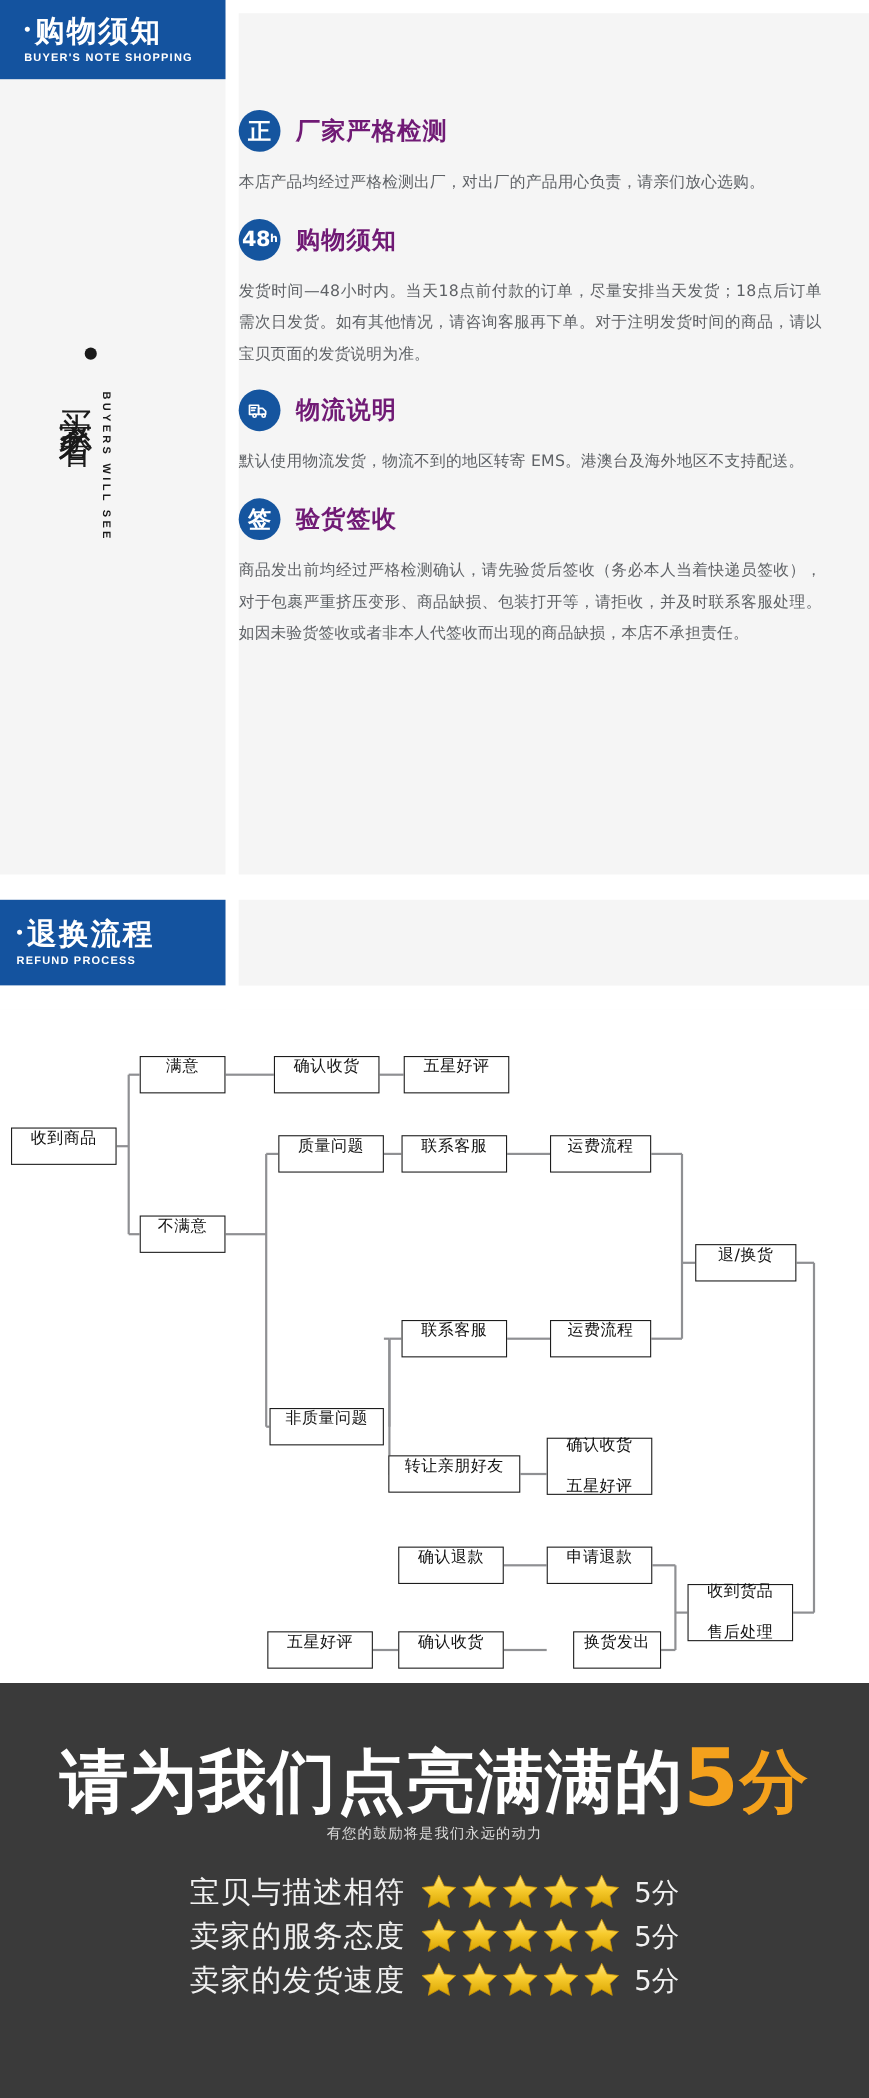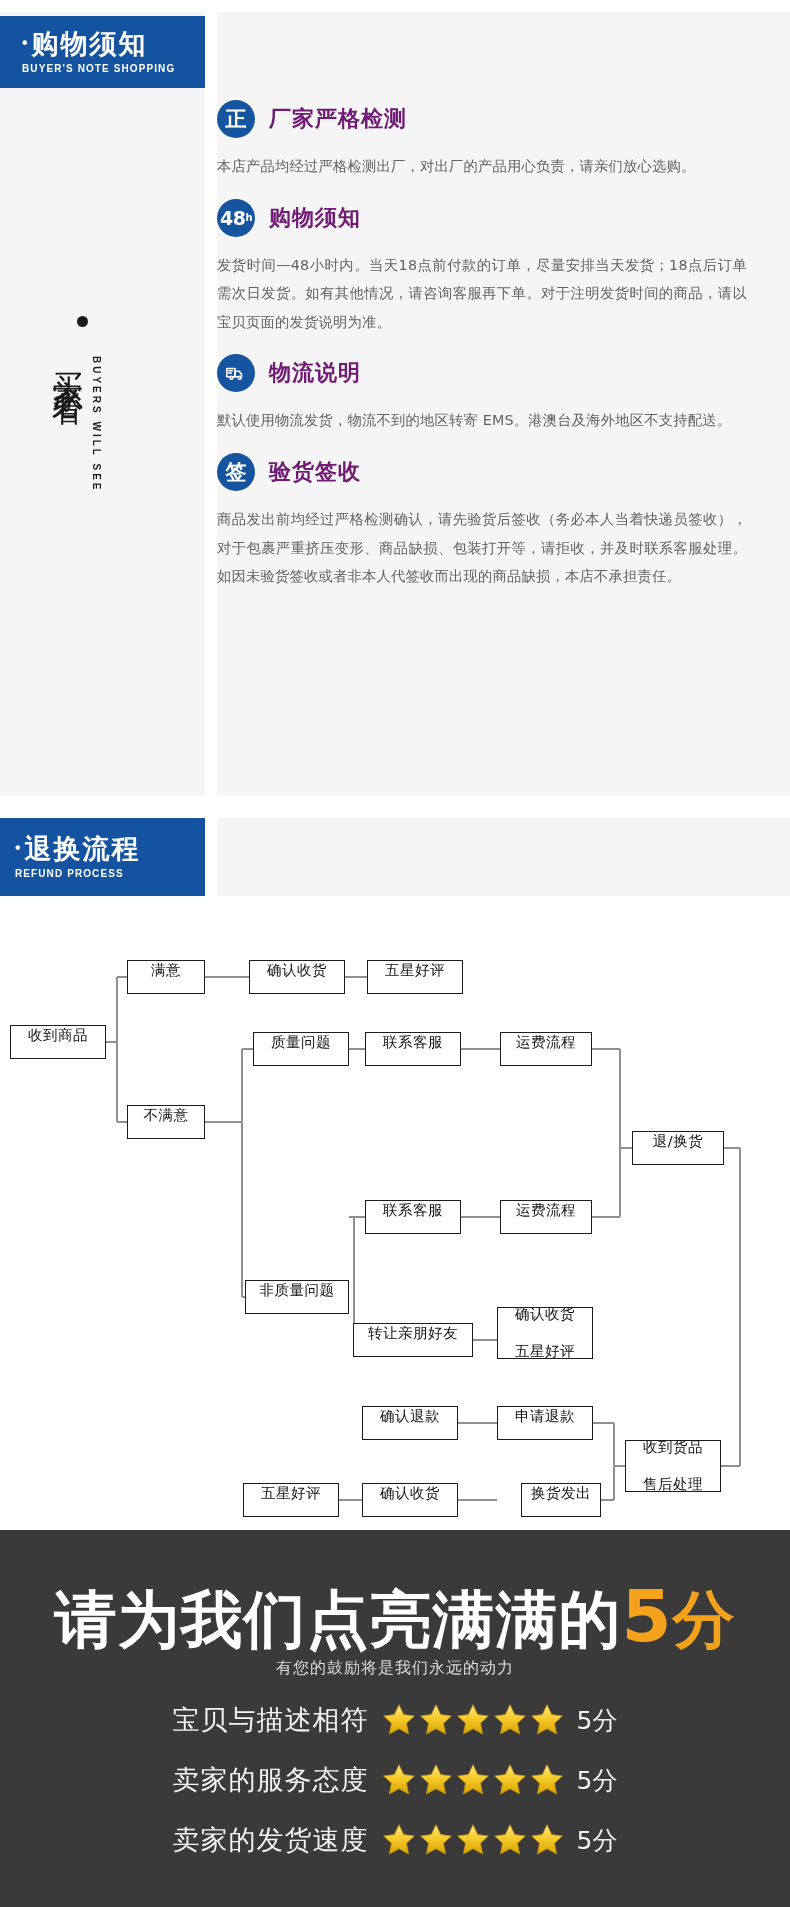--- a/index.html
+++ b/index.html
@@ -29,21 +29,21 @@
   }
   .banner {
     position: absolute;
     background: #14539f;
     color: #ffffff;
     display: flex;
     flex-direction: column;
     justify-content: center;
     padding-left: 22px;
   }
-  .banner-1 { left: 0; top: 16px; width: 205px; height: 72px; }
+  .banner-1 { left: 0; top: 0; width: 205px; height: 72px; }
   .banner-2 { left: 0; top: 818px; width: 205px; height: 78px; padding-left: 15px; }
   .banner-cn {
     font-size: 27px;
     font-weight: 700;
     letter-spacing: 2px;
     line-height: 1.1;
     white-space: nowrap;
   }
   .banner-cn .dot {
     font-size: 16px;
@@ -203,31 +203,31 @@
     font-family: "DejaVu Sans", sans-serif;
   }
   .rate-h1 .hl { color: #f4a11c; }
   .rate-h1 .big5 { font-size: 72px; }
   .rate-sub {
     position: absolute;
     left: 0; top: 128px;
     width: 790px;
     text-align: center;
     color: #dcdcdc;
-    font-size: 16px;
+    font-size: 13px;
     letter-spacing: 1px;
     font-family: "DejaVu Sans", sans-serif;
   }
   .rate-rows {
     position: absolute;
     left: 0; top: 172px;
     width: 790px;
     display: flex;
     flex-direction: column;
-    gap: 24px;
+    gap: 4px;
   }
   .rate-row {
     display: flex;
     align-items: center;
     justify-content: center;
     gap: 12px;
   }
   .rate-label {
     color: #f2f2f2;
     font-size: 27px;

